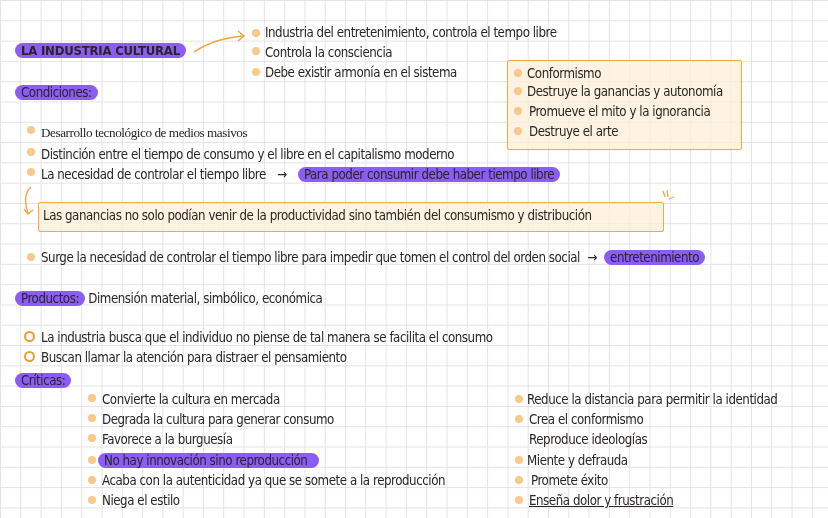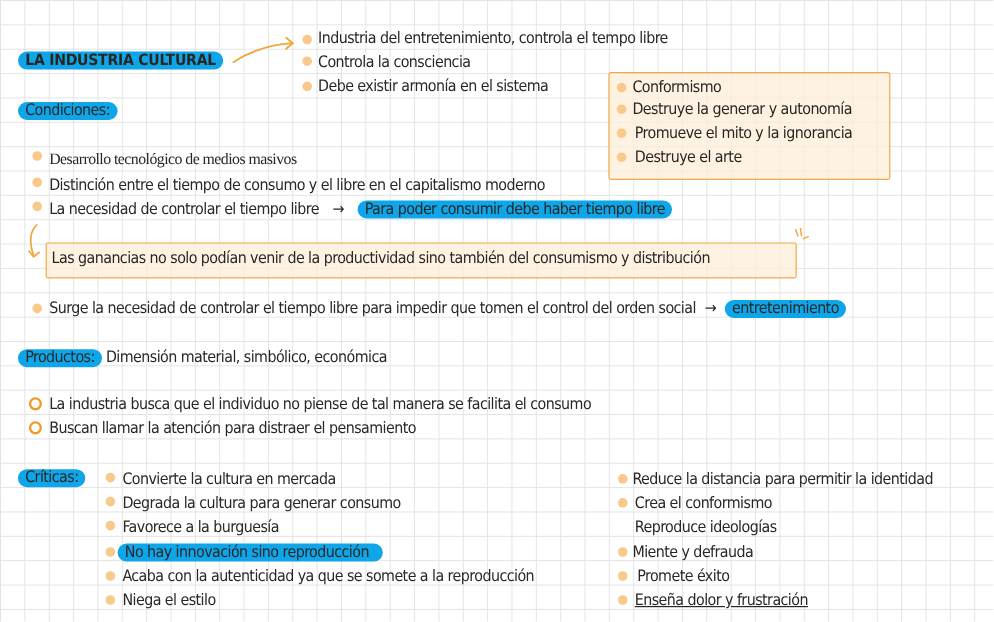--- a/index.html
+++ b/index.html
@@ -8,21 +8,21 @@
     background-color:#ffffff;
     background-image:
       linear-gradient(to right, #e3e3e6 1px, transparent 1px),
       linear-gradient(to bottom, #e3e3e6 1px, transparent 1px);
     background-size:20.3px 20.3px;
     background-position:0 0;
     font-family:"DejaVu Sans", sans-serif;
     color:#2a2623;
   }
   .t { position:absolute; white-space:nowrap; font-size:13.2px; line-height:16px; letter-spacing:-0.45px; font-stretch:condensed; }
-  .hl { background:#0ea5e9; border-radius:9px; padding:0 6px; margin-left:-4px; }
+  .hl { background:#8b5cf6; border-radius:9px; padding:0 6px; margin-left:-4px; }
   .title { font-weight:bold; letter-spacing:-0.2px; font-size:13px; }
   .dot { position:absolute; width:8px; height:8px; border-radius:50%; background:#f8c98a; }
   .ring { position:absolute; width:7px; height:7px; border-radius:50%; border:2.5px solid #f39a2c; background:#fff; }
   .box { position:absolute; border:1.5px solid #f3a848; background:rgba(253,239,218,0.75); border-radius:2px; }
   svg { position:absolute; overflow:visible; }
 </style>
 </head>
 <body>
 
 <div class="t title" style="left:19px;top:43px;"><span class="hl">LA INDUSTRIA CULTURAL</span></div>
@@ -39,21 +39,21 @@
   <div class="t" style="left:265px;top:45px;">Controla la consciencia</div>
   <span class="dot" style="left:252px;top:68px;"></span>
   <div class="t" style="left:265px;top:65px;">Debe existir armonía en el sistema</div>
 </div>
 
 <div class="box" style="left:507px;top:60px;width:233px;height:88px;"></div>
 <div>
   <span class="dot" style="left:514px;top:69px;"></span>
   <div class="t" style="left:527px;top:66px;">Conformismo</div>
   <span class="dot" style="left:514px;top:87px;"></span>
-  <div class="t" style="left:527px;top:84px;">Destruye la generar y autonomía</div>
+  <div class="t" style="left:527px;top:84px;">Destruye la ganancias y autonomía</div>
   <span class="dot" style="left:514px;top:107px;"></span>
   <div class="t" style="left:529px;top:104px;">Promueve el mito y la ignorancia</div>
   <span class="dot" style="left:514px;top:127px;"></span>
   <div class="t" style="left:529px;top:124px;">Destruye el arte</div>
 </div>
 
 <div class="t" style="left:19px;top:85px;text-align:center;"><span class="hl">Condiciones:</span></div>
 
 <span class="dot" style="left:27px;top:126px;"></span>
 <div class="t" style="left:41px;top:125px;font-family:Liberation Serif, serif;">Desarrollo tecnológico de medios masivos</div>
@@ -89,21 +89,21 @@
 <div class="t" style="left:19px;top:291px;">
   <span class="hl">Productos:</span>
   <span>Dimensión material, simbólico, económica</span>
 </div>
 
 <span class="ring" style="left:24px;top:331px;"></span>
 <div class="t" style="left:41px;top:330px;">La industria busca que el individuo no piense de tal manera se facilita el consumo</div>
 <span class="ring" style="left:24px;top:351px;"></span>
 <div class="t" style="left:41px;top:350px;">Buscan llamar la atención para distraer el pensamiento</div>
 
-<div class="t" style="left:19px;top:391px;"><span class="hl">Críticas:</span></div>
+<div class="t" style="left:19px;top:373px;"><span class="hl">Críticas:</span></div>
 
 <div>
   <span class="dot" style="left:88px;top:394px;"></span>
   <div class="t" style="left:102px;top:392px;">Convierte la cultura en mercada</div>
   <span class="dot" style="left:88px;top:414px;"></span>
   <div class="t" style="left:102px;top:412px;">Degrada la cultura para generar consumo</div>
   <span class="dot" style="left:88px;top:434px;"></span>
   <div class="t" style="left:102px;top:432px;">Favorece a la burguesía</div>
   <span class="dot" style="left:88px;top:456px;"></span>
   <div class="t" style="left:102px;top:453px;"><span class="hl" style="padding-right:12px;">No hay innovación sino reproducción</span></div>

